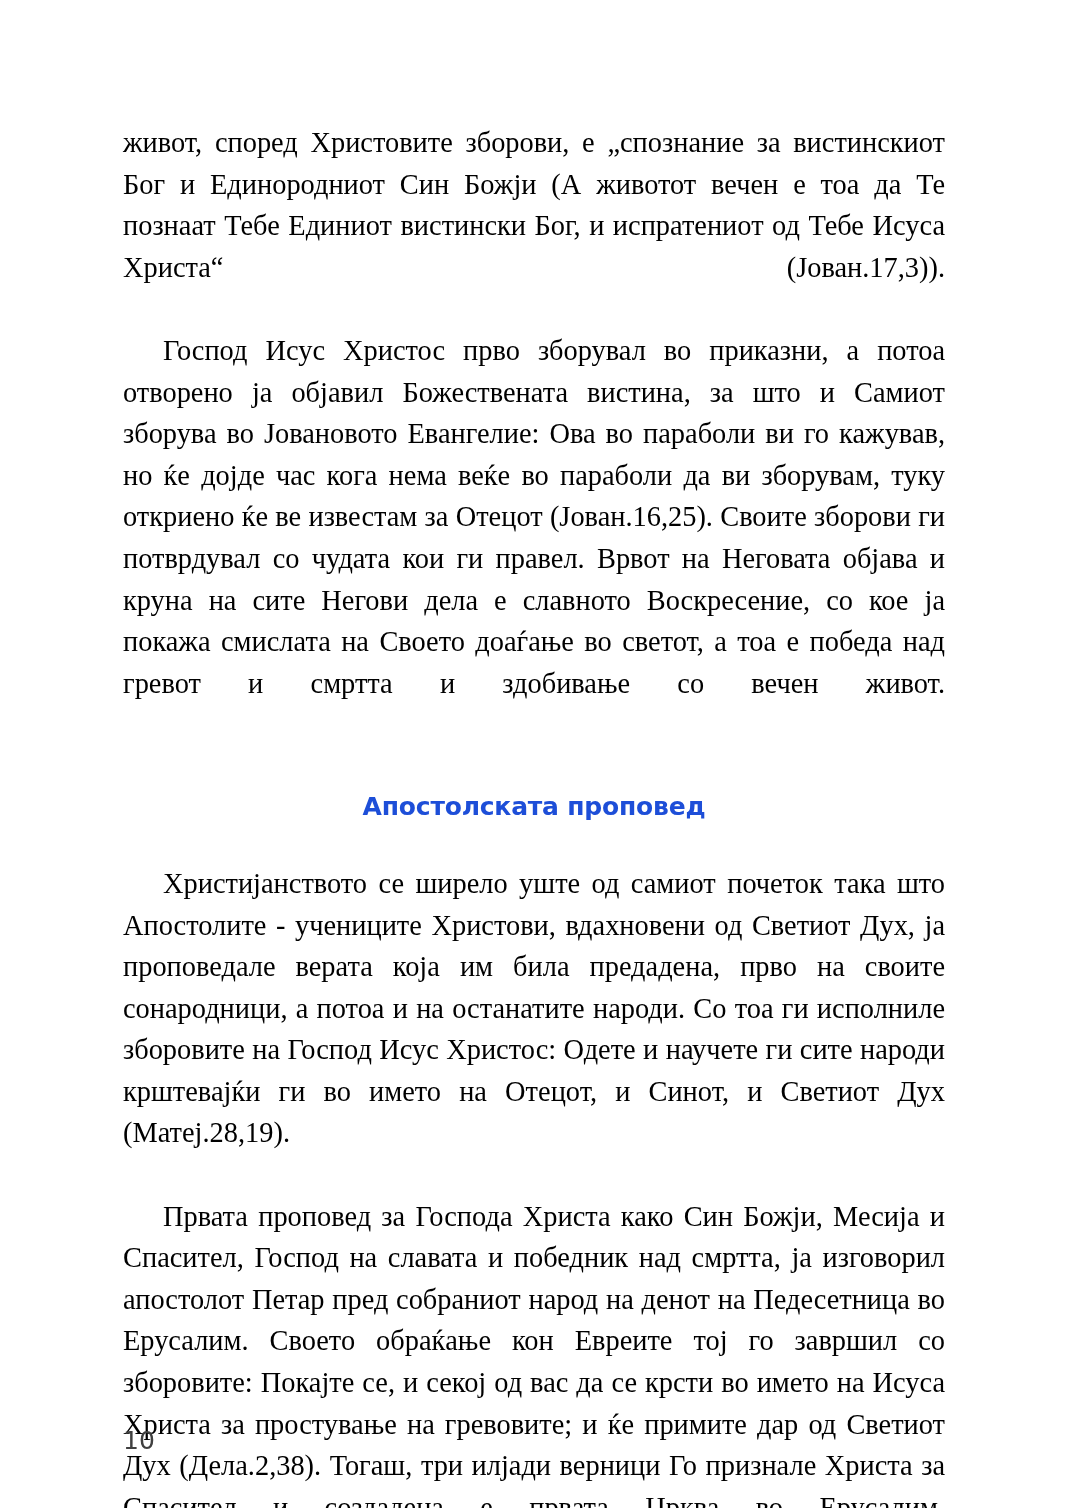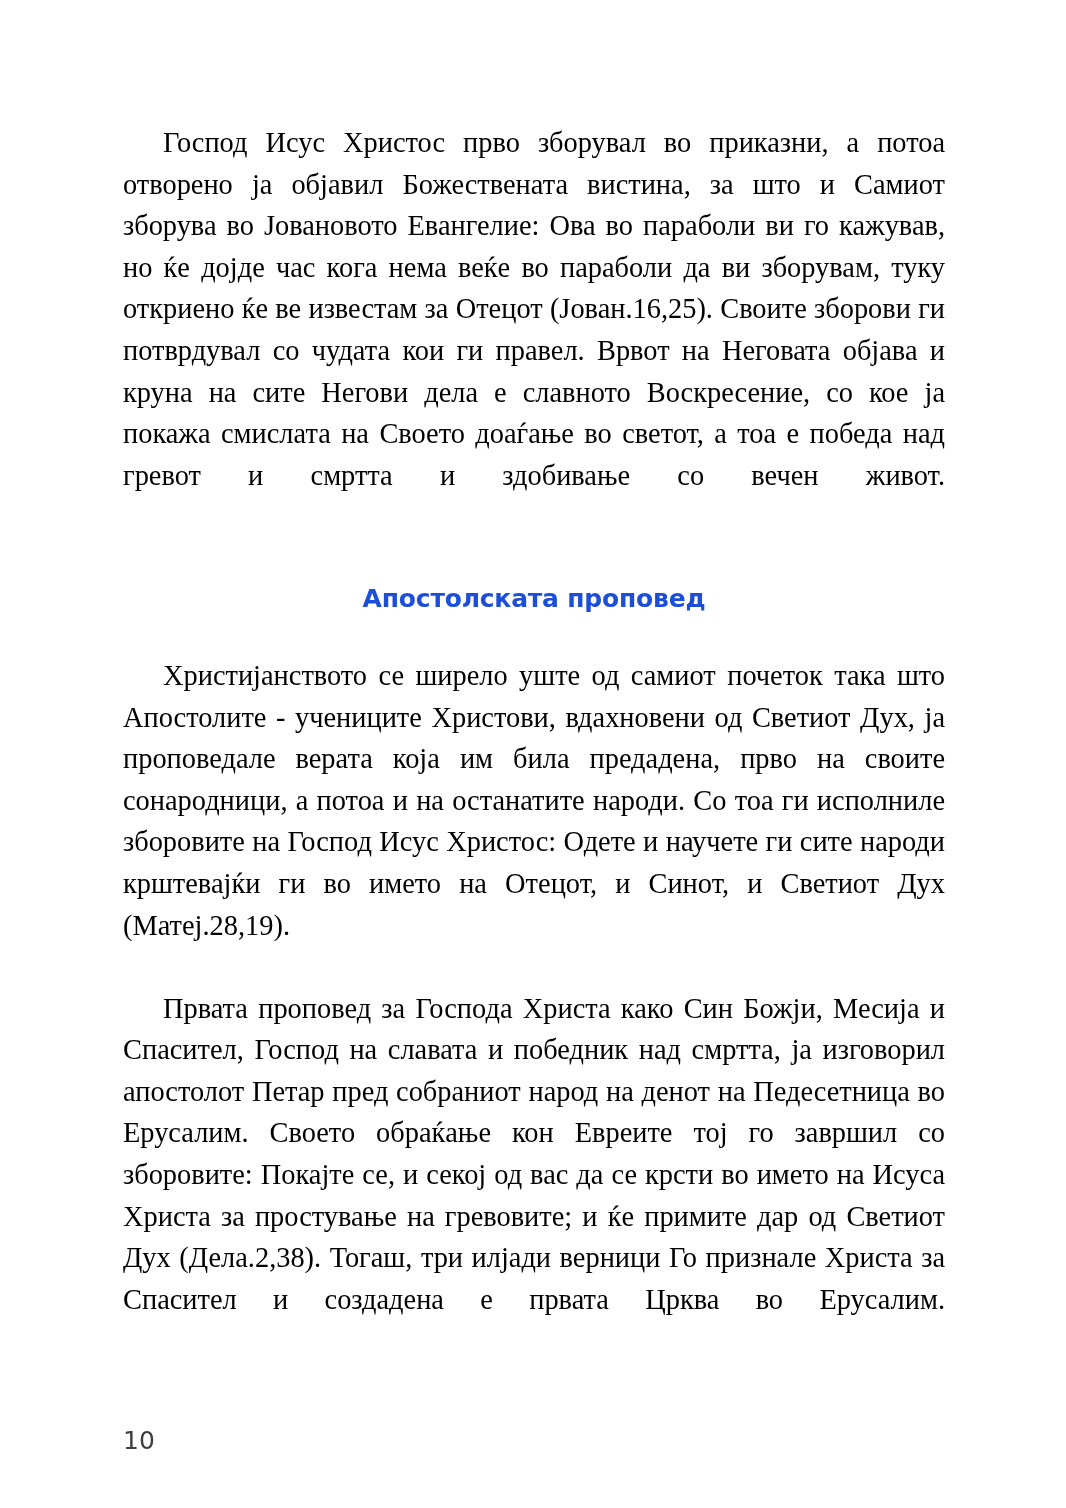--- a/index.html
+++ b/index.html
@@ -85,20 +85,21 @@
     color: #404040;
   }
 </style>
 </head>
 <body>
 
 <div class="page">
 
   <div class="content">
 
+    <p class="body-par no-indent">живот, според Христовите зборови, е „спознание за вистинскиот Бог и Единородниот Син Божји (А животот вечен е тоа да Те познаат Тебе Единиот вистински Бог, и испратениот од Тебе Исуса Христа“ (Јован.17,3)).</p>
 
     <p class="body-par">Господ Исус Христос прво зборувал во приказни, а потоа отворено ја објавил Божествената вистина, за што и Самиот зборува во Јовановото Евангелие: Ова во параболи ви го кажував, но ќе дојде час кога нема веќе во параболи да ви зборувам, туку откриено ќе ве известам за Отецот (Јован.16,25). Своите зборови ги потврдувал со чудата кои ги правел. Врвот на Неговата објава и круна на сите Негови дела е славното Воскресение, со кое ја покажа смислата на Своето доаѓање во светот, а тоа е победа над гревот и смртта и здобивање со вечен живот.</p>
 
     <div class="spacer-before-heading"></div>
 
     <h2 class="section-heading">Апостолската проповед</h2>
 
     <div class="spacer-after-heading"></div>
 
     <p class="body-par">Христијанството се ширело уште од самиот почеток така што Апостолите - учениците Христови, вдахновени од Светиот Дух, ја проповедале верата која им била предадена, прво на своите сонародници, а потоа и на останатите народи. Со тоа ги исполниле зборовите на Господ Исус Христос: Одете и научете ги сите народи крштевајќи ги во името на Отецот, и Синот, и Светиот Дух (Матеј.28,19).</p>

